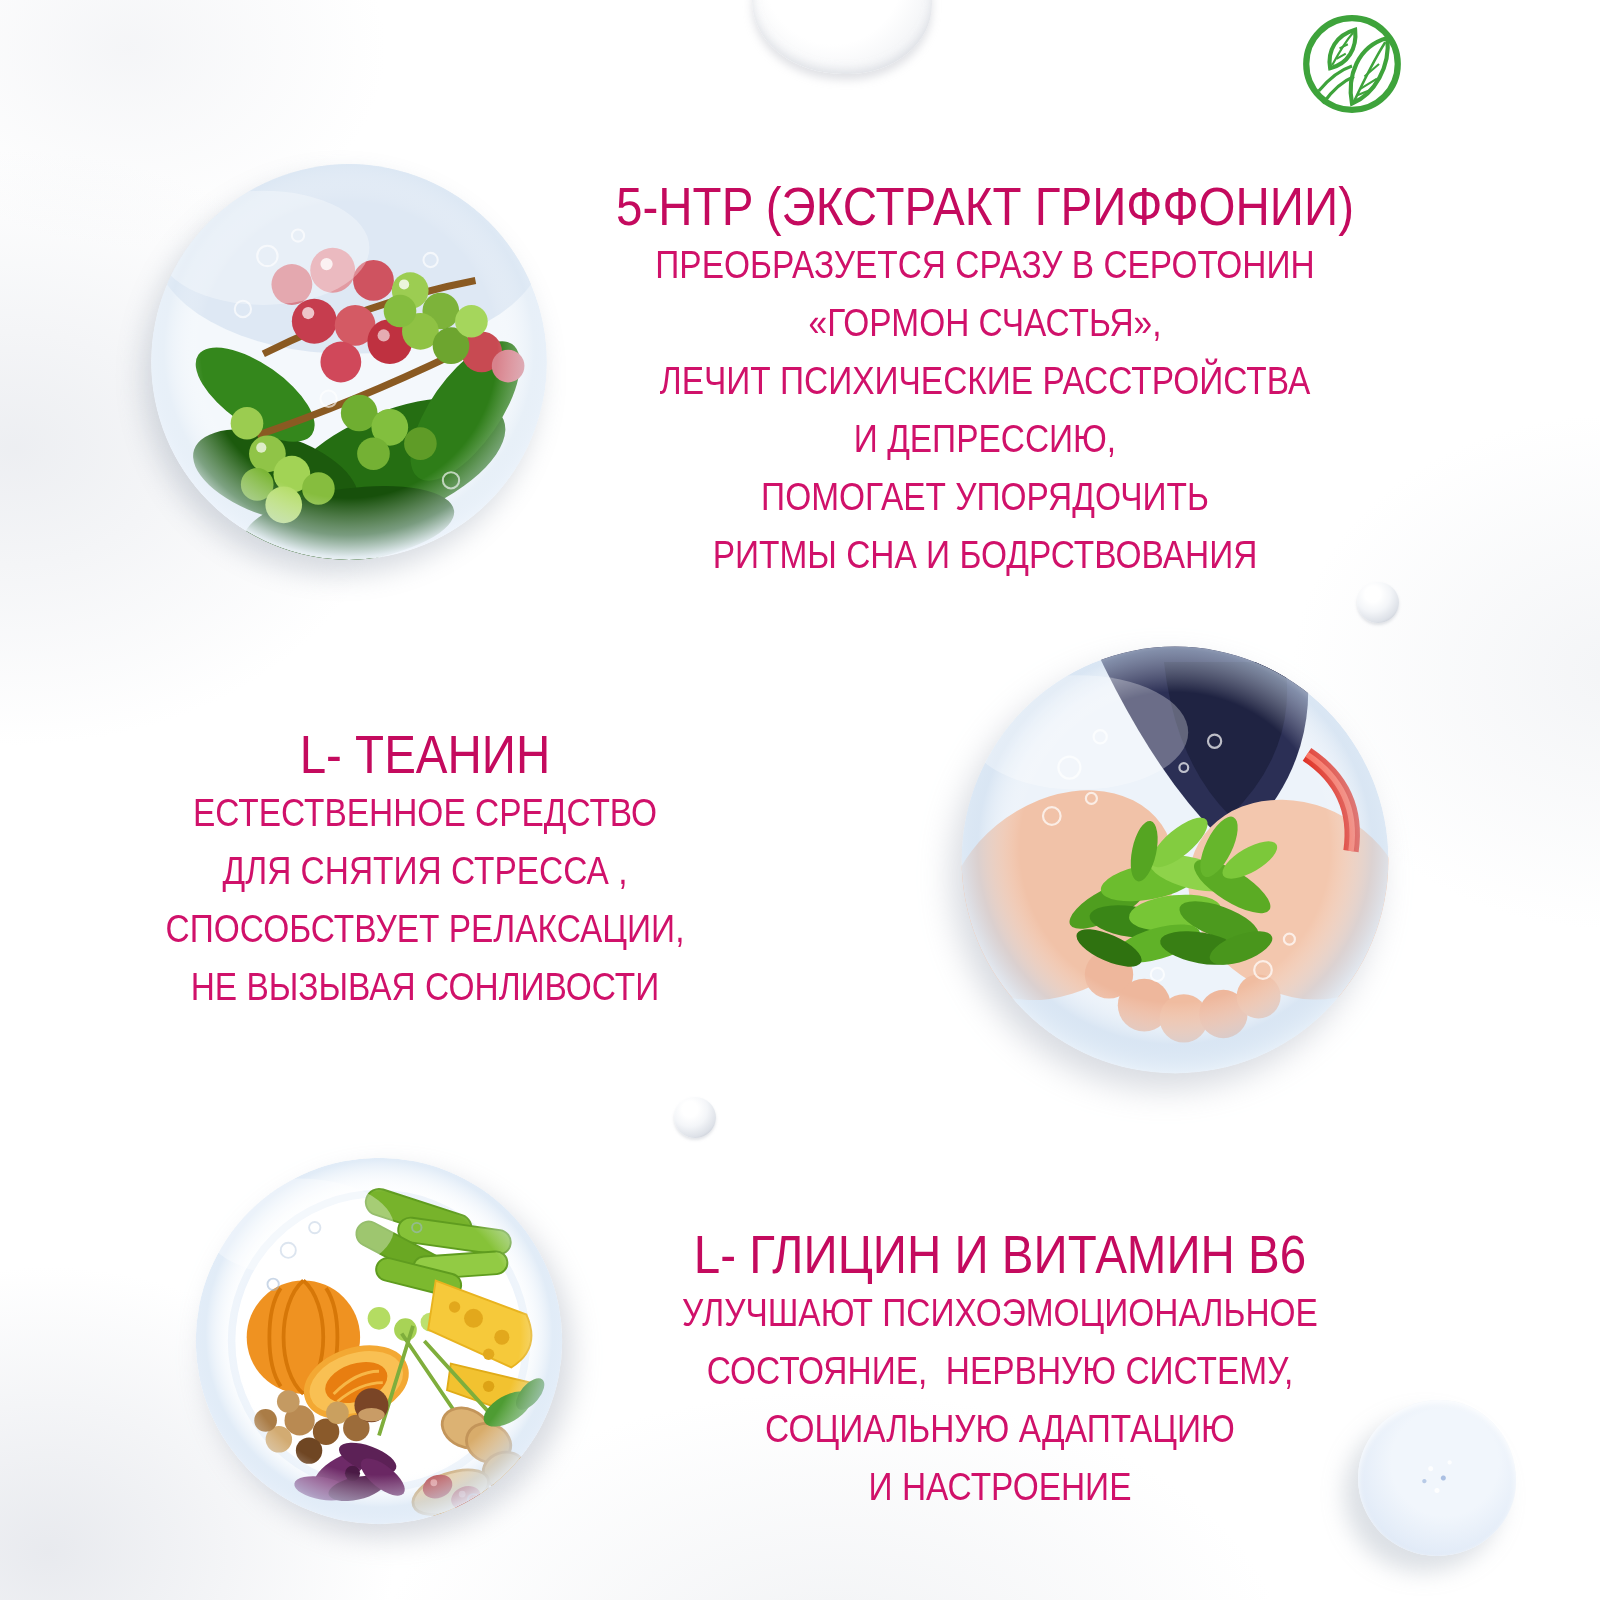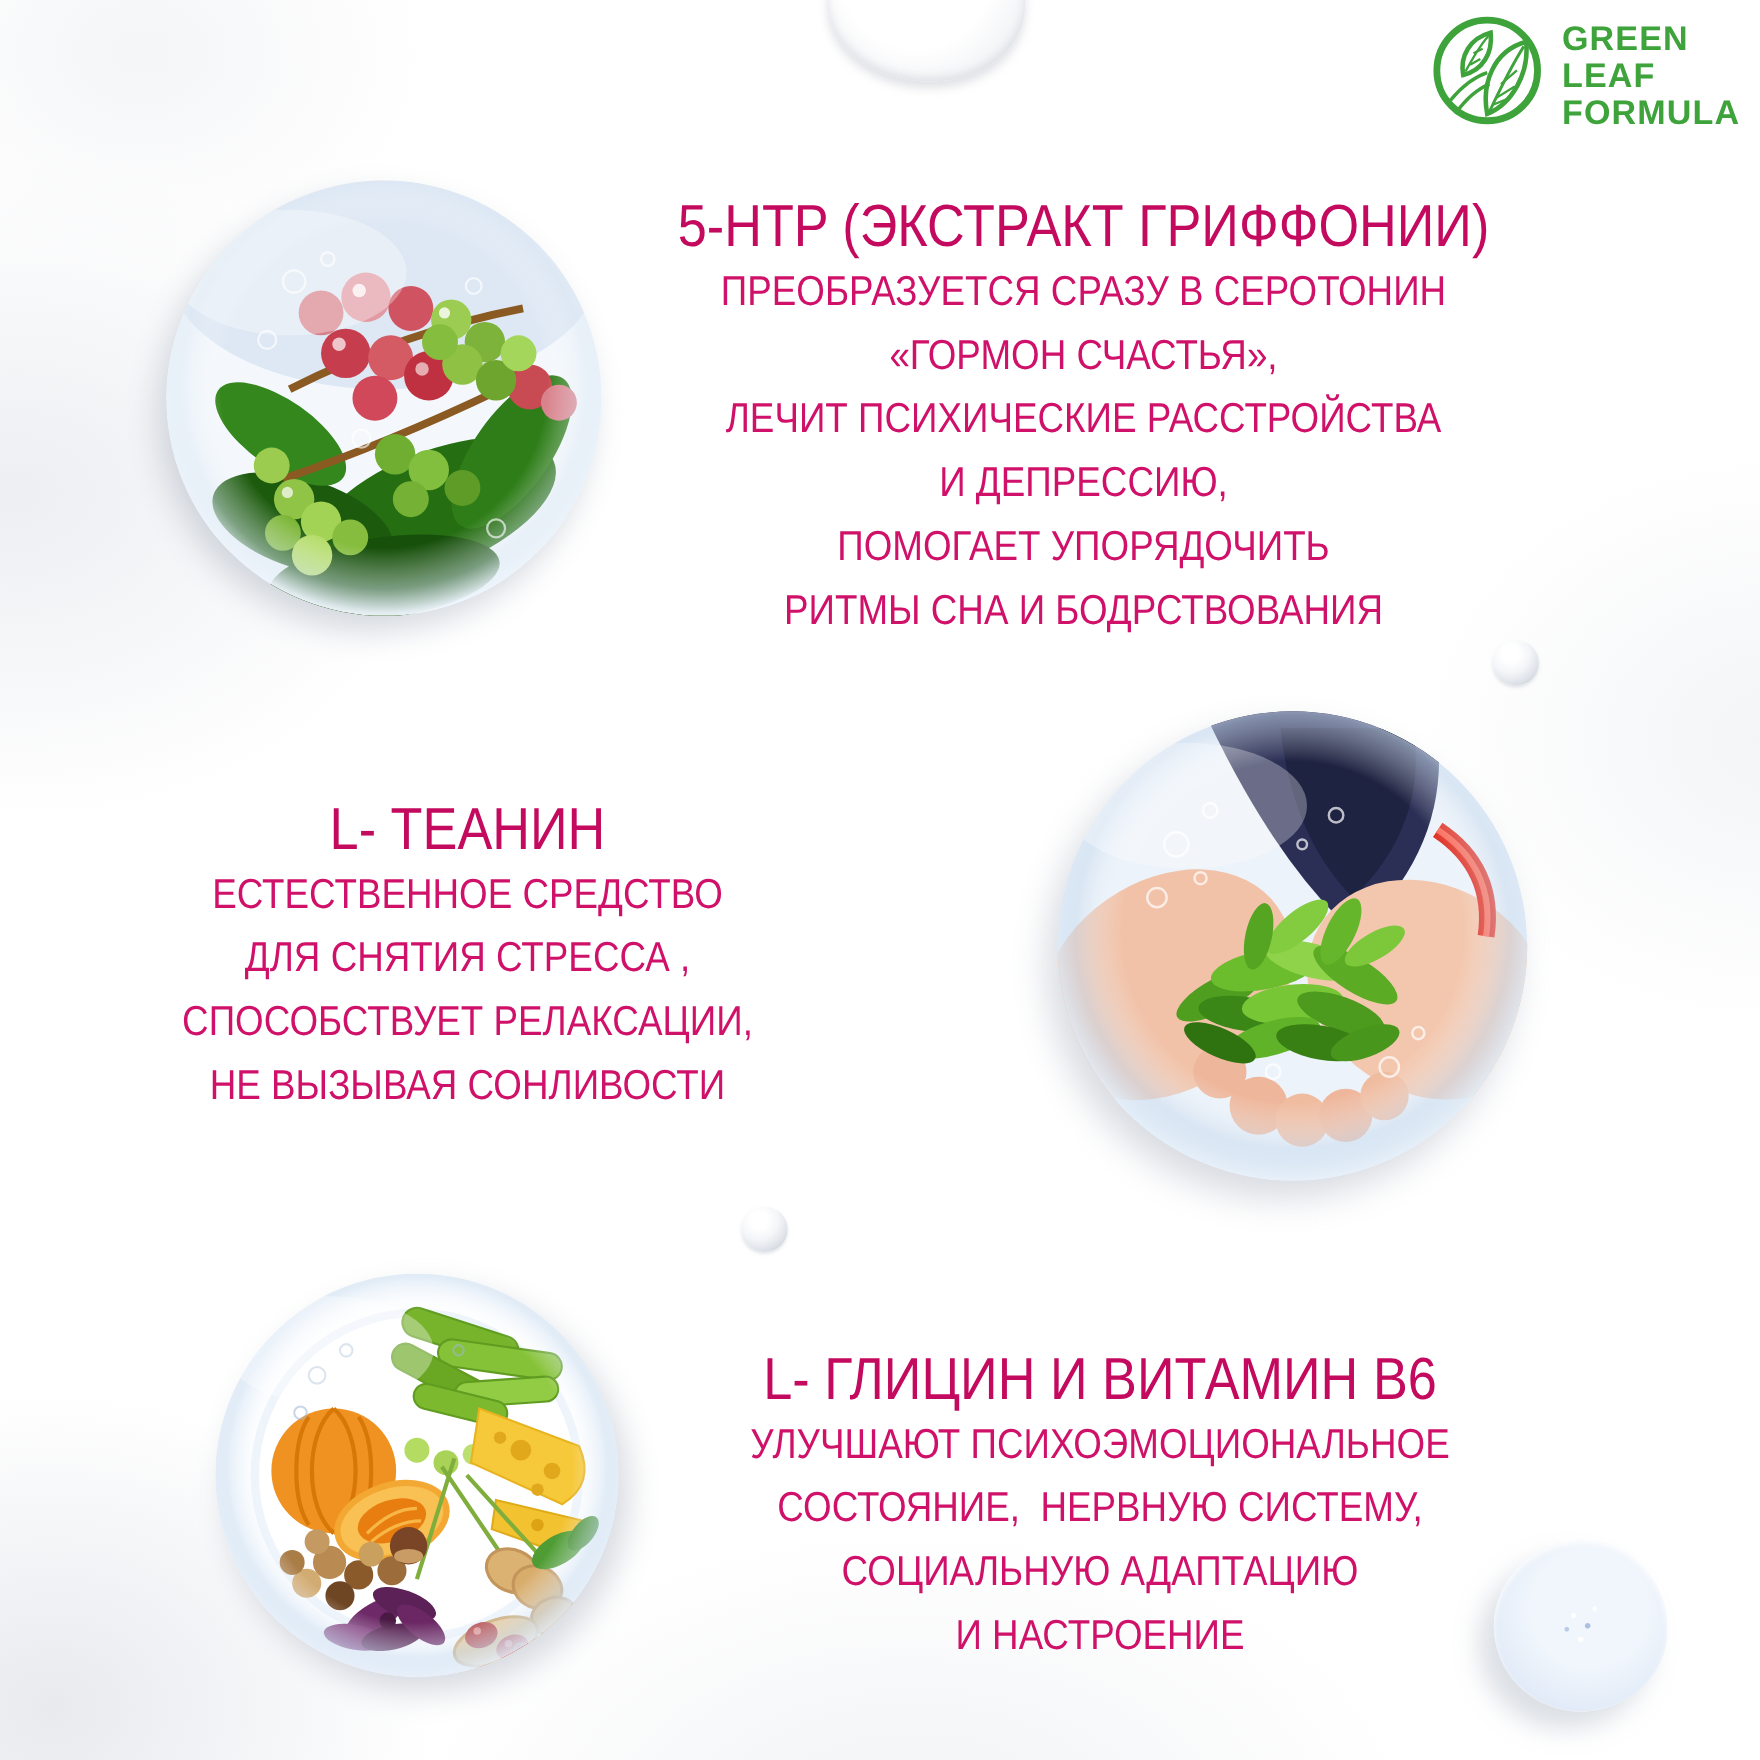--- a/index.html
+++ b/index.html
@@ -76,25 +76,20 @@
       <circle cx="50" cy="50" r="44" fill="none" stroke="#3ea33b" stroke-width="6"></circle>
       <path d="M50,88 C45,62 55,33 84,25 C87,52 72,79 50,88 Z" fill="none" stroke="#3ea33b" stroke-width="4"></path>
       <path d="M52,86 C60,69 70,48 82,29" fill="none" stroke="#3ea33b" stroke-width="2.5"></path>
       <path d="M58,74 L74,64 M55,80 L70,74 M62,62 L76,50" fill="none" stroke="#3ea33b" stroke-width="2"></path>
       <path d="M29,54 C26,37 35,22 53,17 C55,35 46,50 29,54 Z" fill="none" stroke="#3ea33b" stroke-width="4"></path>
       <path d="M31,51 C37,40 44,28 51,20" fill="none" stroke="#3ea33b" stroke-width="2"></path>
       <path d="M35,45 L44,40 M38,35 L46,31" fill="none" stroke="#3ea33b" stroke-width="2"></path>
       <path d="M18,76 C28,64 38,56 50,52" fill="none" stroke="#3ea33b" stroke-width="3"></path>
       <path d="M22,88 C32,74 42,66 52,62" fill="none" stroke="#3ea33b" stroke-width="3"></path>
     </svg>
-    <div class="logo-text">
-      <div>GREEN</div>
-      <div>LEAF</div>
-      <div>FORMULA</div>
-    </div>
   </header>
 
   <div class="bubble b1">
     <svg viewBox="0 0 200 200">
       <defs>
         <clipPath id="g1c">
             <circle cx="100" cy="100" r="97"></circle>
           </clipPath>
         <radialGradient id="g1r" cx="50%" cy="47%" r="55%">
           <stop offset="68%" stop-color="#ffffff" stop-opacity="0"></stop>

